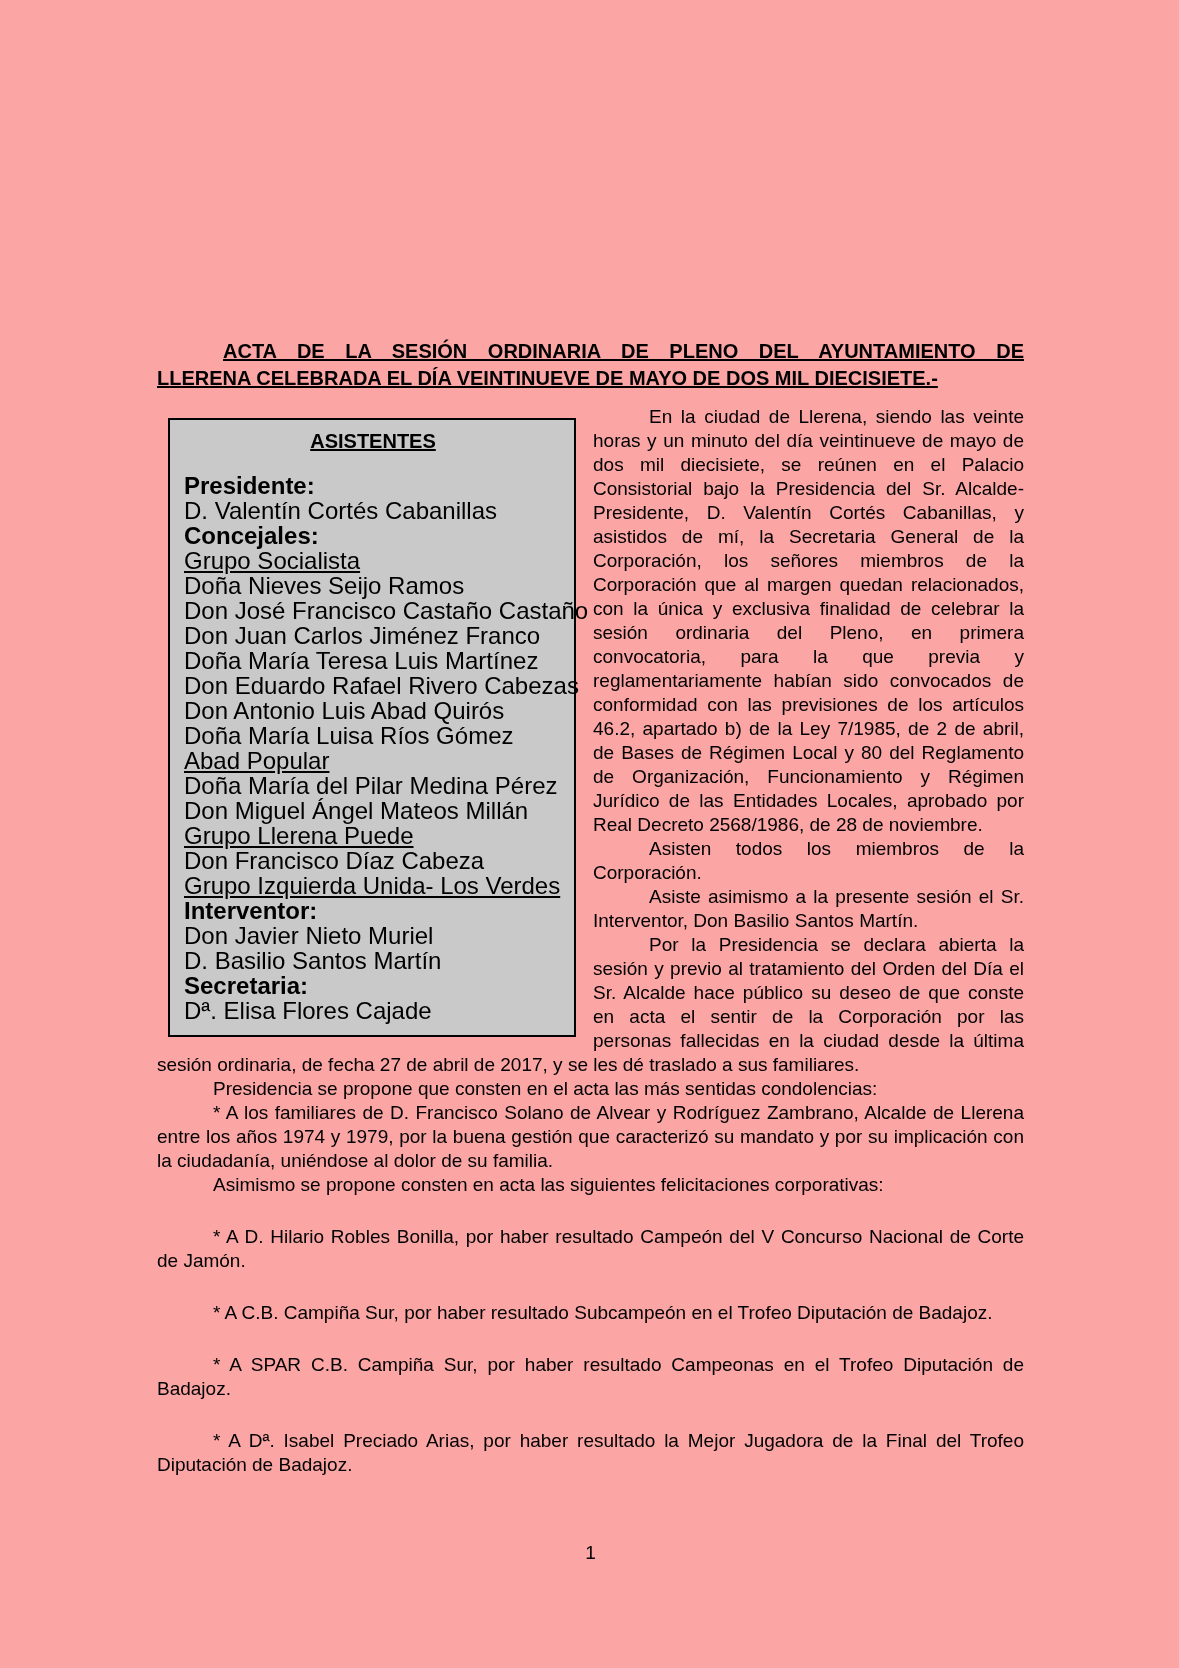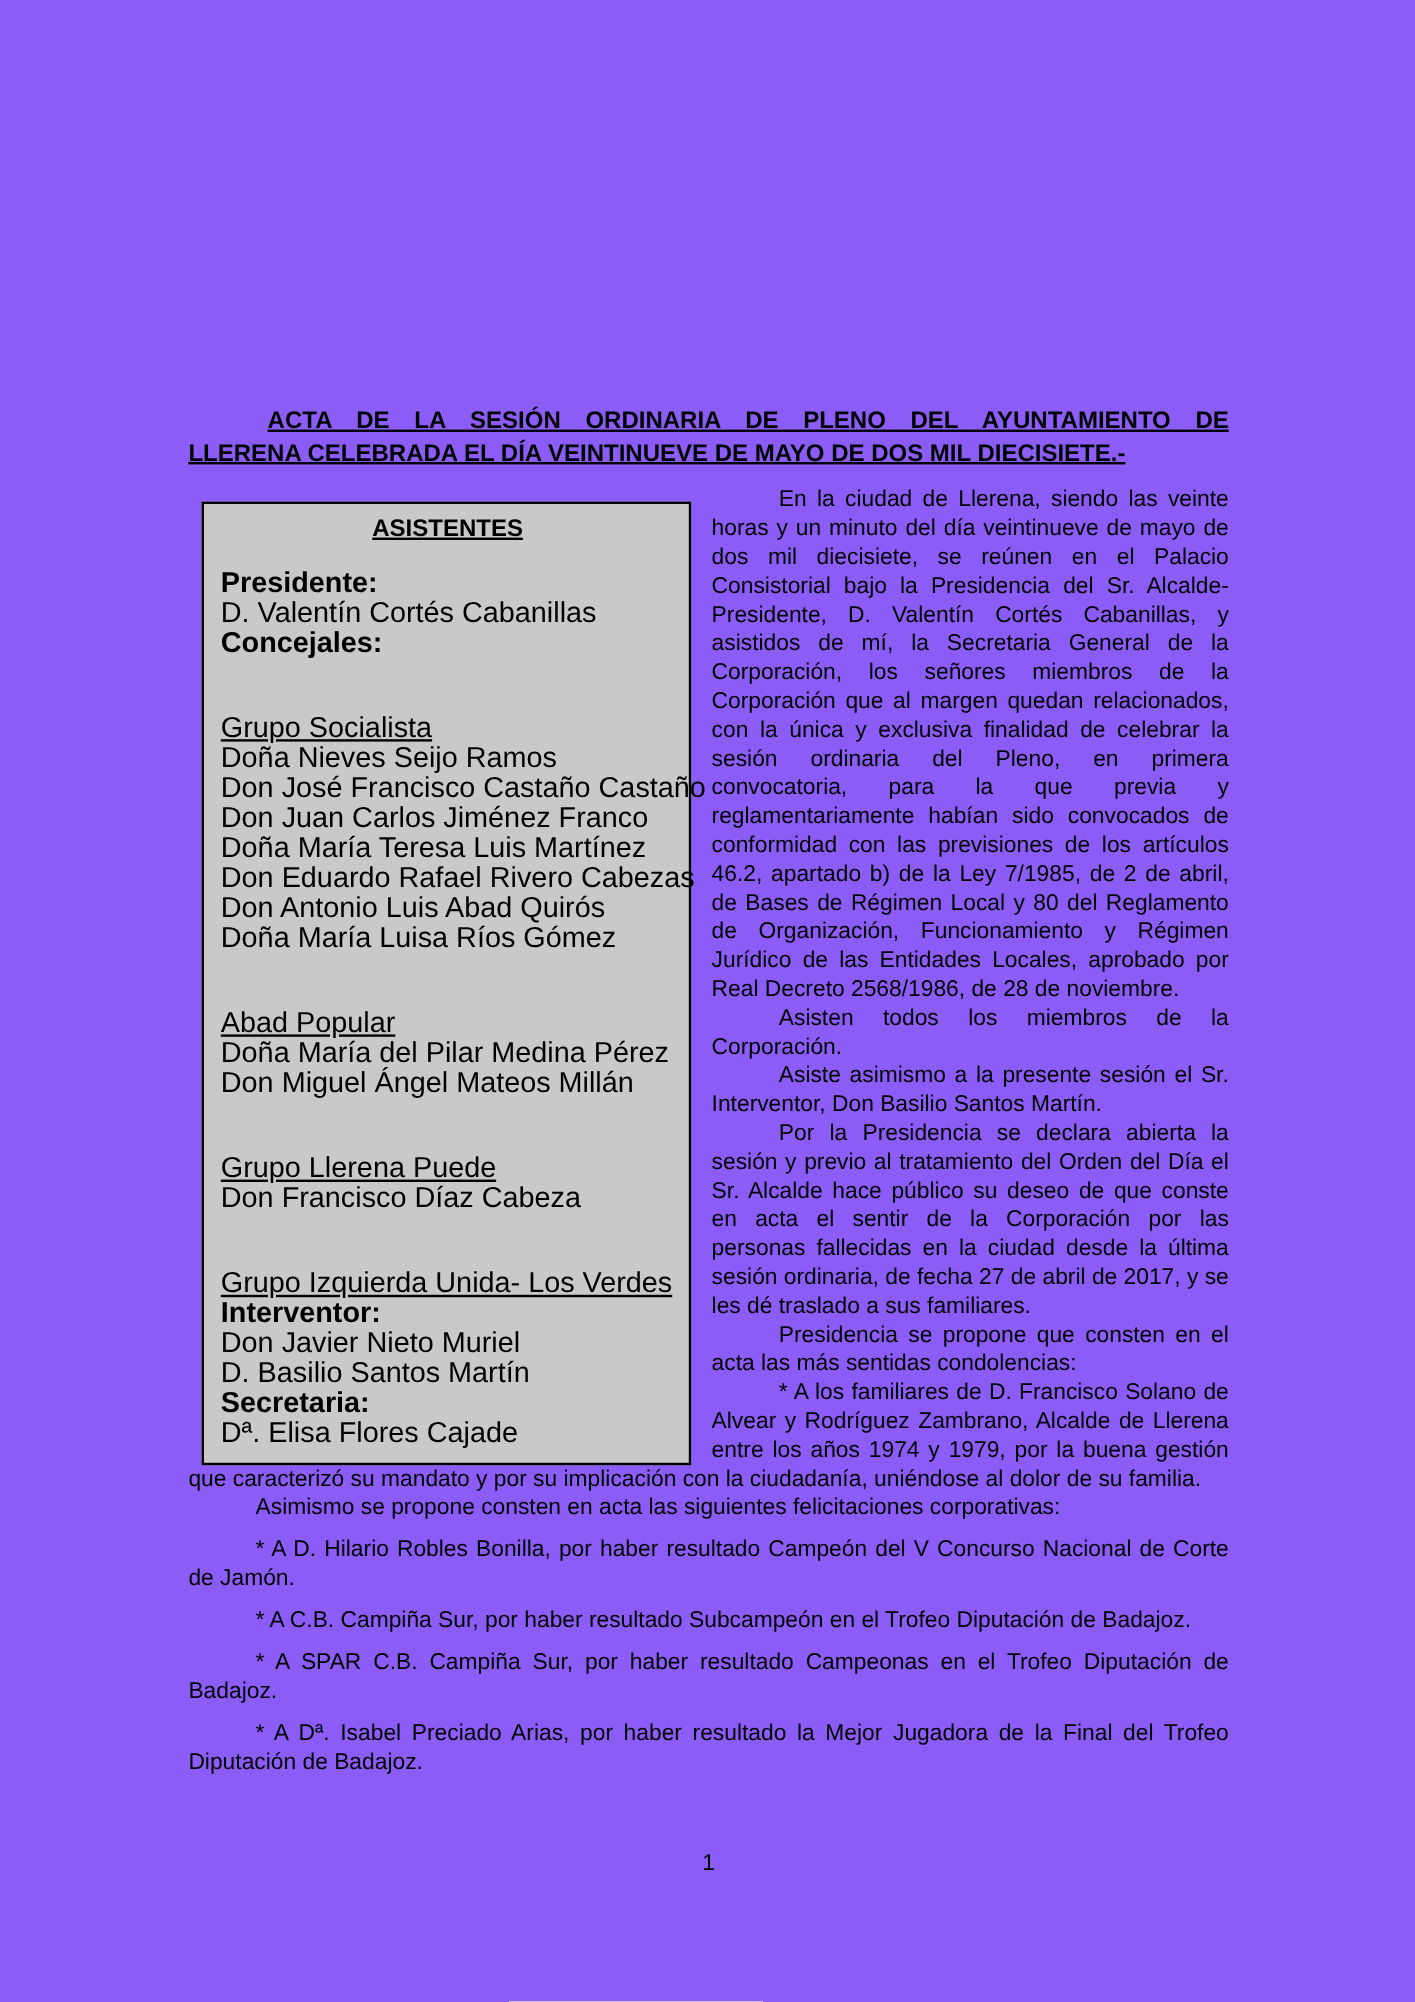--- a/index.html
+++ b/index.html
@@ -1,21 +1,21 @@
 <!DOCTYPE html>
 <html lang="es"><head>
 <meta charset="utf-8">
 <style>
   * { margin: 0; padding: 0; box-sizing: border-box; }
   html, body { background: #ffffff; }
   .page {
     position: relative;
     width: 1179px;
     height: 1668px;
-    background: #8b5cf6;
+    background: #fca5a5;
     font-family: "Liberation Sans", sans-serif;
     color: #000000;
     overflow: hidden;
   }
   .content {
     position: absolute;
     left: 157px;
     top: 338px;
     width: 867px;
   }
@@ -55,23 +55,23 @@
     text-align: center;
     margin-bottom: 18px;
   }
   .attendee-line {
     font-size: 24px;
     line-height: 25px;
     text-align: left;
     white-space: nowrap;
   }
   .attendee-line.bold { font-weight: bold; }
-  .attendee-line.underline { text-decoration: underline; margin-top: 46px; }
+  .attendee-line.underline { text-decoration: underline; }
   .para { text-indent: 56px; }
-  .para.gap { margin-top: 11px; }
+  .para.gap { margin-top: 28px; }
   .page-number {
     position: absolute;
     top: 1541px;
     left: 157px;
     width: 867px;
     text-align: center;
     font-size: 19px;
     line-height: 24px;
   }
 </style>

